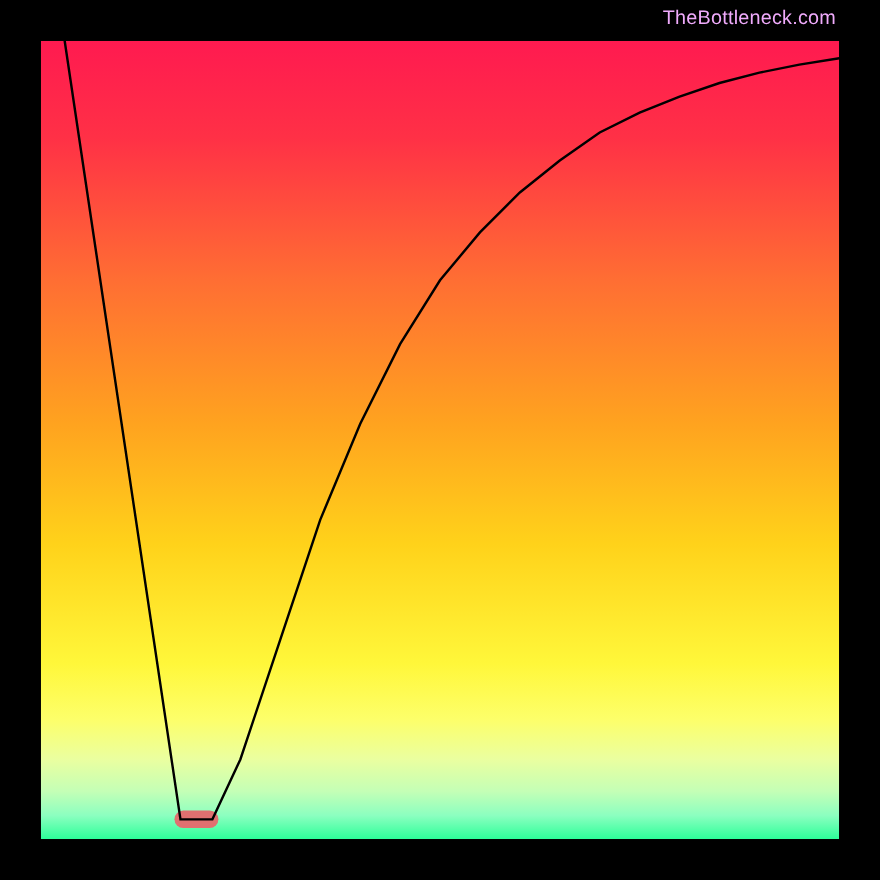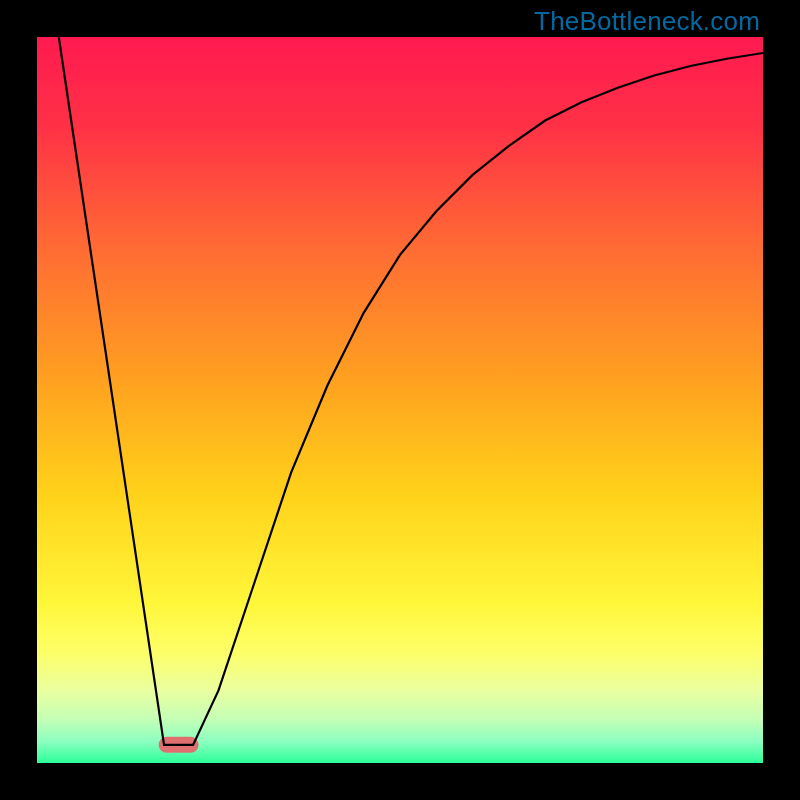--- a/index.html
+++ b/index.html
@@ -31,22 +31,22 @@
     left: 0;
     top: 0;
     width: 726px;
     height: 726px;
     pointer-events: none;
   }
   .watermark {
     position: absolute;
     top: 6px;
     right: 40px;
-    color: #0369a1;
-    font-size: 26px;
+    color: #f0abfc;
+    font-size: 18px;
     font-weight: 500;
     letter-spacing: 0.2px;
   }
 </style>
 </head>
 <body>
 
 <div class="watermark">TheBottleneck.com</div>
 
 <div class="frame">

